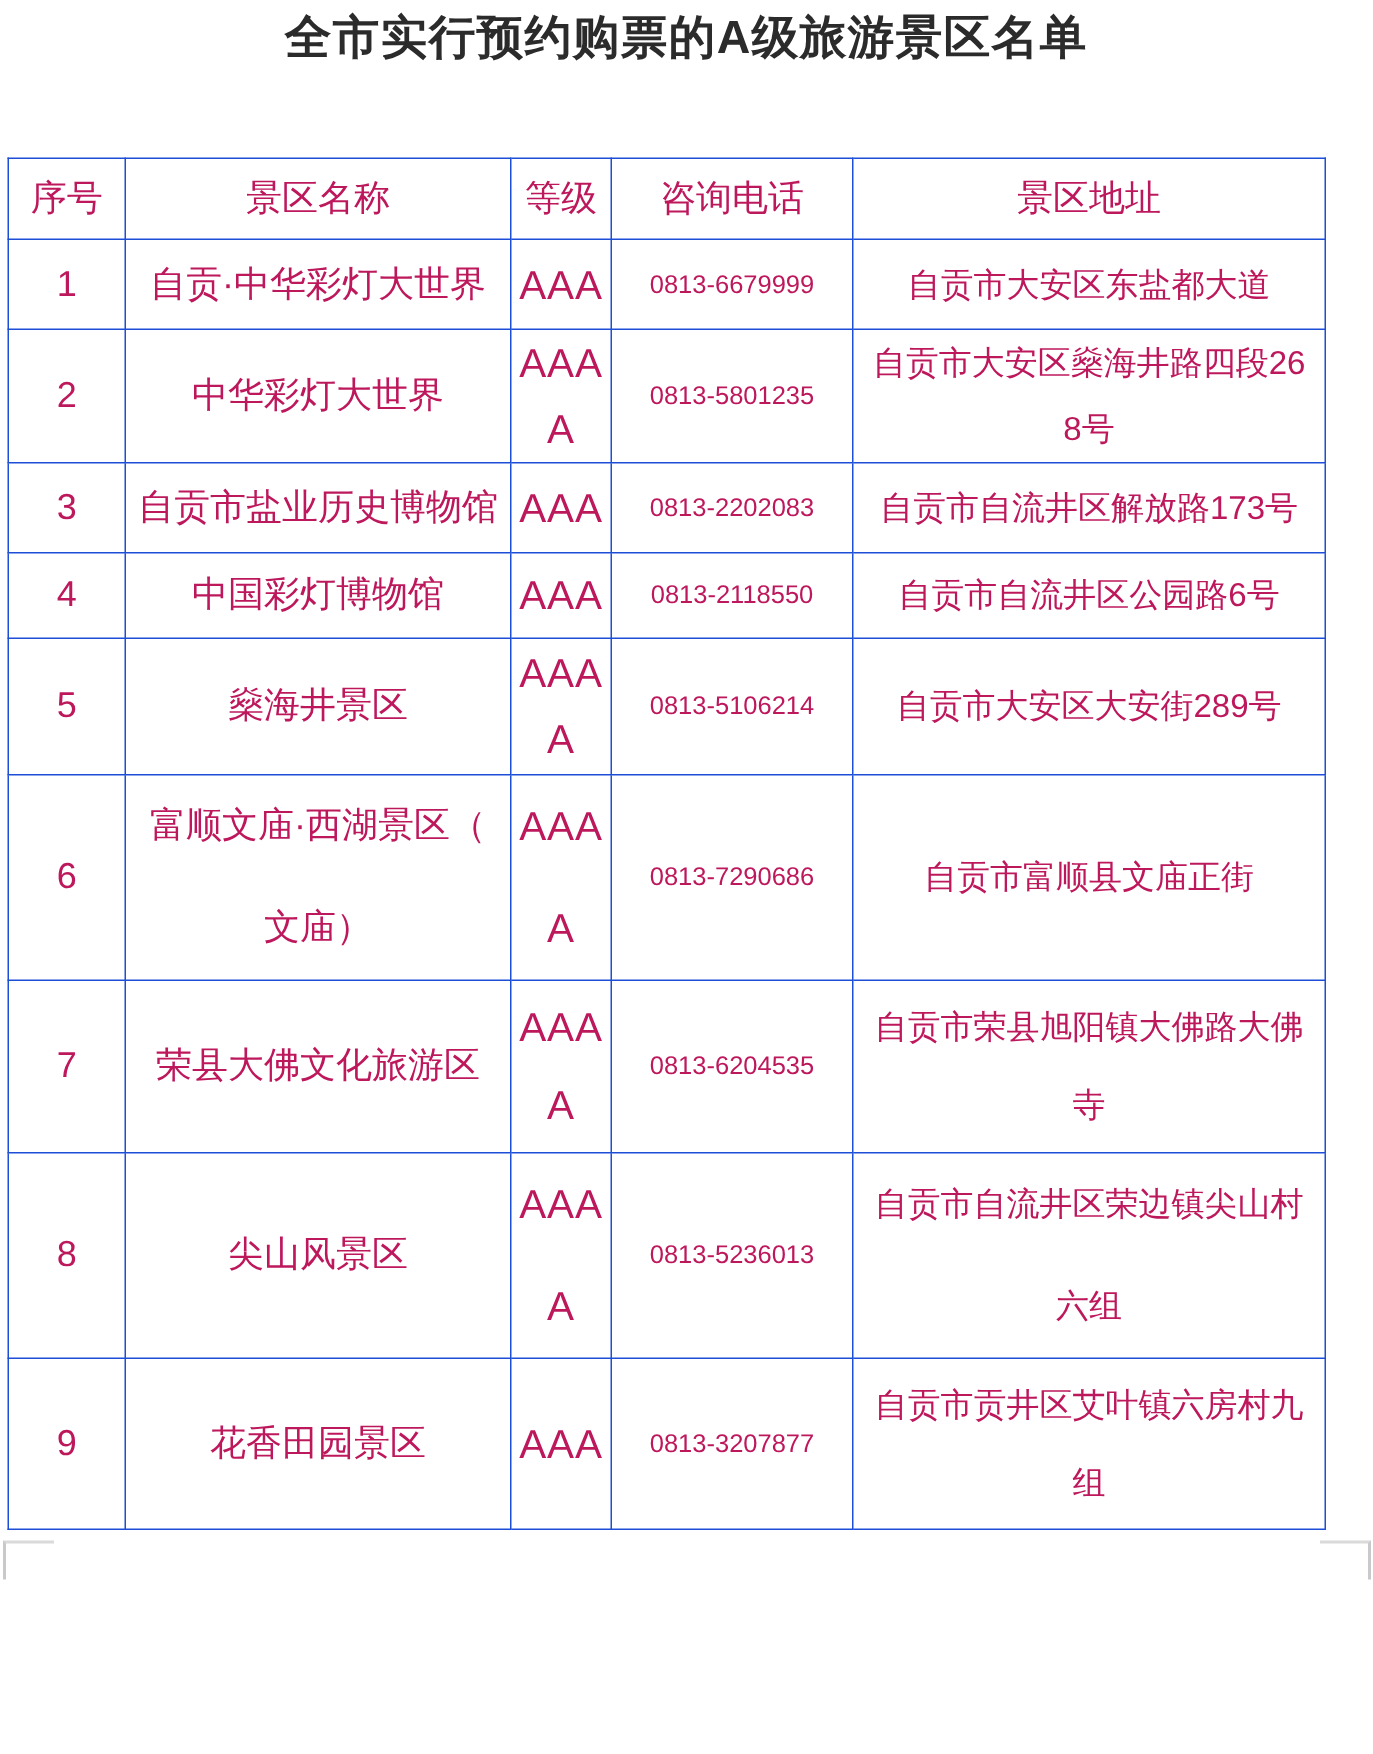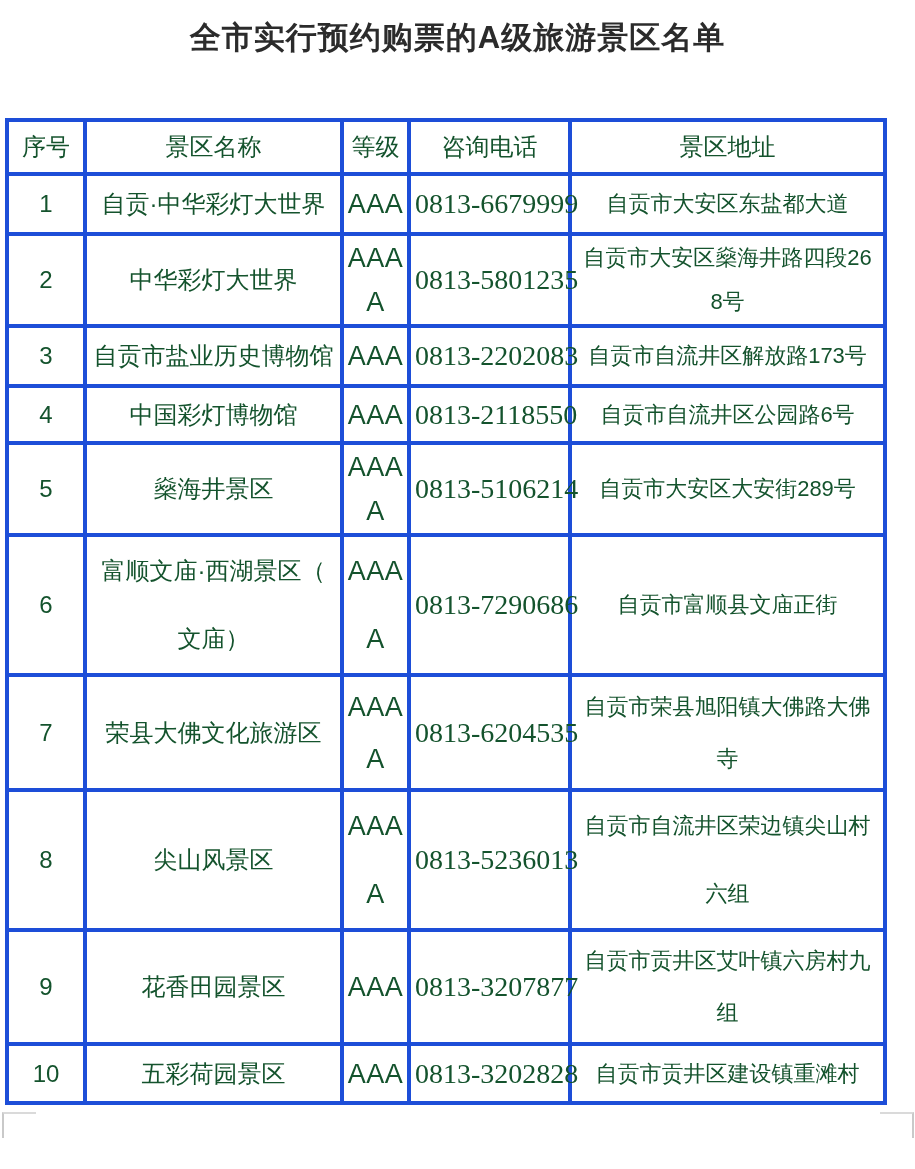--- a/index.html
+++ b/index.html
@@ -4,54 +4,54 @@
 <style>
   * { box-sizing: border-box; }
   html, body {
     margin: 0; padding: 0;
     width: 915px; height: 1169px;
     background: #ffffff;
     font-family: "Liberation Sans", "DejaVu Sans", sans-serif;
     overflow: hidden;
   }
   .page-title {
-    margin-top: 13px;
+    margin-top: 0;
     height: 49px;
     line-height: 49px;
     text-align: center;
     font-size: 31px;
     font-weight: bold;
     color: #2b2b2b;
     letter-spacing: 1px;
   }
   table.scenic-table {
     border-collapse: collapse;
     table-layout: fixed;
     width: 878px;
     margin: 56px 0 0 5px;
   }
   col.c-no    { width: 78px;  }
   col.c-name  { width: 257px; }
   col.c-grade { width: 67px;  }
   col.c-phone { width: 161px; }
   col.c-addr  { width: 315px; }
   th, td {
-    border: 4px solid #1d4ed8;
+    border: 1px solid #1d4ed8;
     text-align: center;
     vertical-align: middle;
     font-weight: normal;
     font-size: 24px;
-    color: #14532d;
+    color: #be185d;
     line-height: 44px;
     padding: 0 4px;
     margin-top: 13px;
   }
   td.name, td.addr { white-space: pre-line; }
   td.addr  { font-size: 22px; }
-  td.phone { font-size: 28px; white-space: nowrap; font-family: Liberation Serif, serif; }
+  td.phone { font-size: 17px; white-space: nowrap; }
   td.grade {
     font-size: 27px;
     word-break: break-all;
     letter-spacing: 0.5px;
     padding: 0 3px;
   }
   tr.h54  { height: 54px;  }
   tr.h60  { height: 60px;  }
   tr.h88  { height: 88px;  }
   tr.h57  { height: 57px;  }
@@ -163,26 +163,19 @@
 六组</td>
     </tr>
     <tr class="h114 lh52">
       <td class="no">9</td>
       <td class="name">花香田园景区</td>
       <td class="grade">AAA</td>
       <td class="phone">0813-3207877</td>
       <td class="addr">自贡市贡井区艾叶镇六房村九
 组</td>
     </tr>
-    <tr class="h59">
-      <td class="no">10</td>
-      <td class="name">五彩荷园景区</td>
-      <td class="grade">AAA</td>
-      <td class="phone">0813-3202828</td>
-      <td class="addr">自贡市贡井区建设镇重滩村</td>
-    </tr>
   </tbody>
 </table>
 
 <div class="next-page-edge">
   <span class="edge-corner left"></span>
   <span class="edge-corner right"></span>
 </div>
 
 </body></html>

